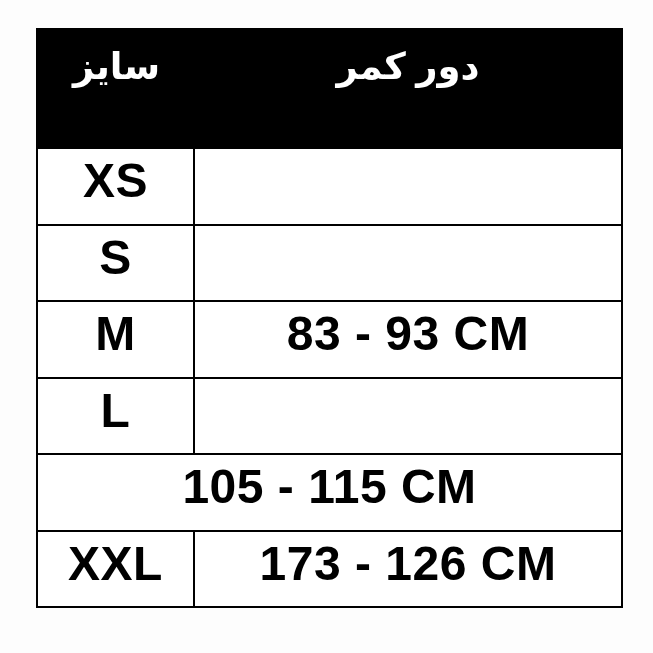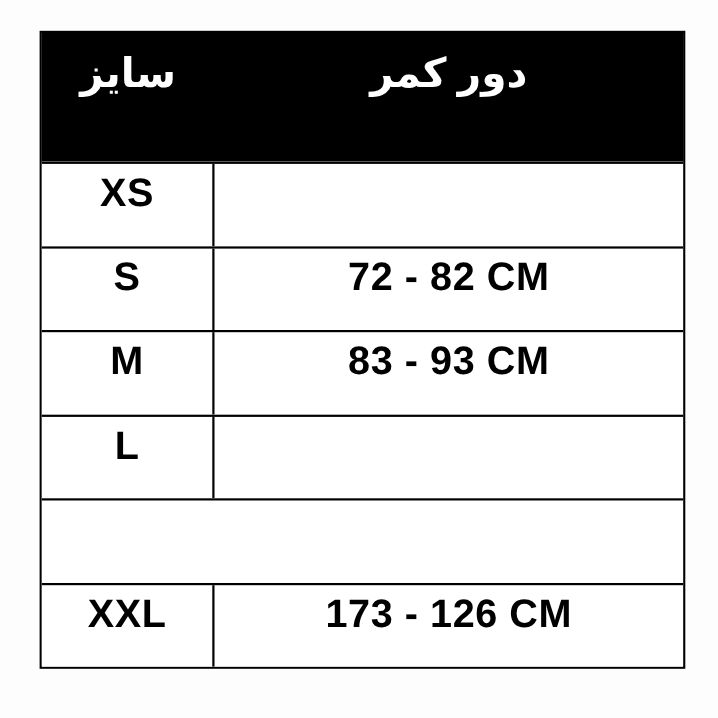--- a/index.html
+++ b/index.html
@@ -48,21 +48,21 @@
     display: flex;
     border-top: 2px solid #000000;
     background: #ffffff;
   }
   .cell {
     box-sizing: border-box;
     display: flex;
     justify-content: center;
     align-items: flex-start;
     padding-top: 8px;
-    font-size: 36px;
+    font-size: 48px;
     font-weight: bold;
     color: #000000;
     letter-spacing: 0.5px;
     line-height: 1.0;
   }
   .cell.size-col {
     width: 157px;
     border-right: 2px solid #000000;
   }
   .cell.waist-col { flex: 1; }
@@ -76,33 +76,33 @@
     <div class="header-cell waist-col" dir="rtl">دور کمر</div>
     <div class="header-cell size-col" dir="rtl">سایز</div>
   </div>
 
   <div class="data-row">
     <div class="cell size-col">XS</div>
   </div>
 
   <div class="data-row">
     <div class="cell size-col">S</div>
-    <div class="cell waist-col">72 - 82 CM</div>
   </div>
 
   <div class="data-row">
     <div class="cell size-col">M</div>
     <div class="cell waist-col">83 - 93 CM</div>
   </div>
 
   <div class="data-row">
     <div class="cell size-col">L</div>
   </div>
 
   <div class="data-row">
+    <div class="cell waist-col">105 - 115 CM</div>
   </div>
 
   <div class="data-row">
     <div class="cell size-col">XXL</div>
     <div class="cell waist-col">173 - 126 CM</div>
   </div>
 
 </div>
 
 </body></html>

